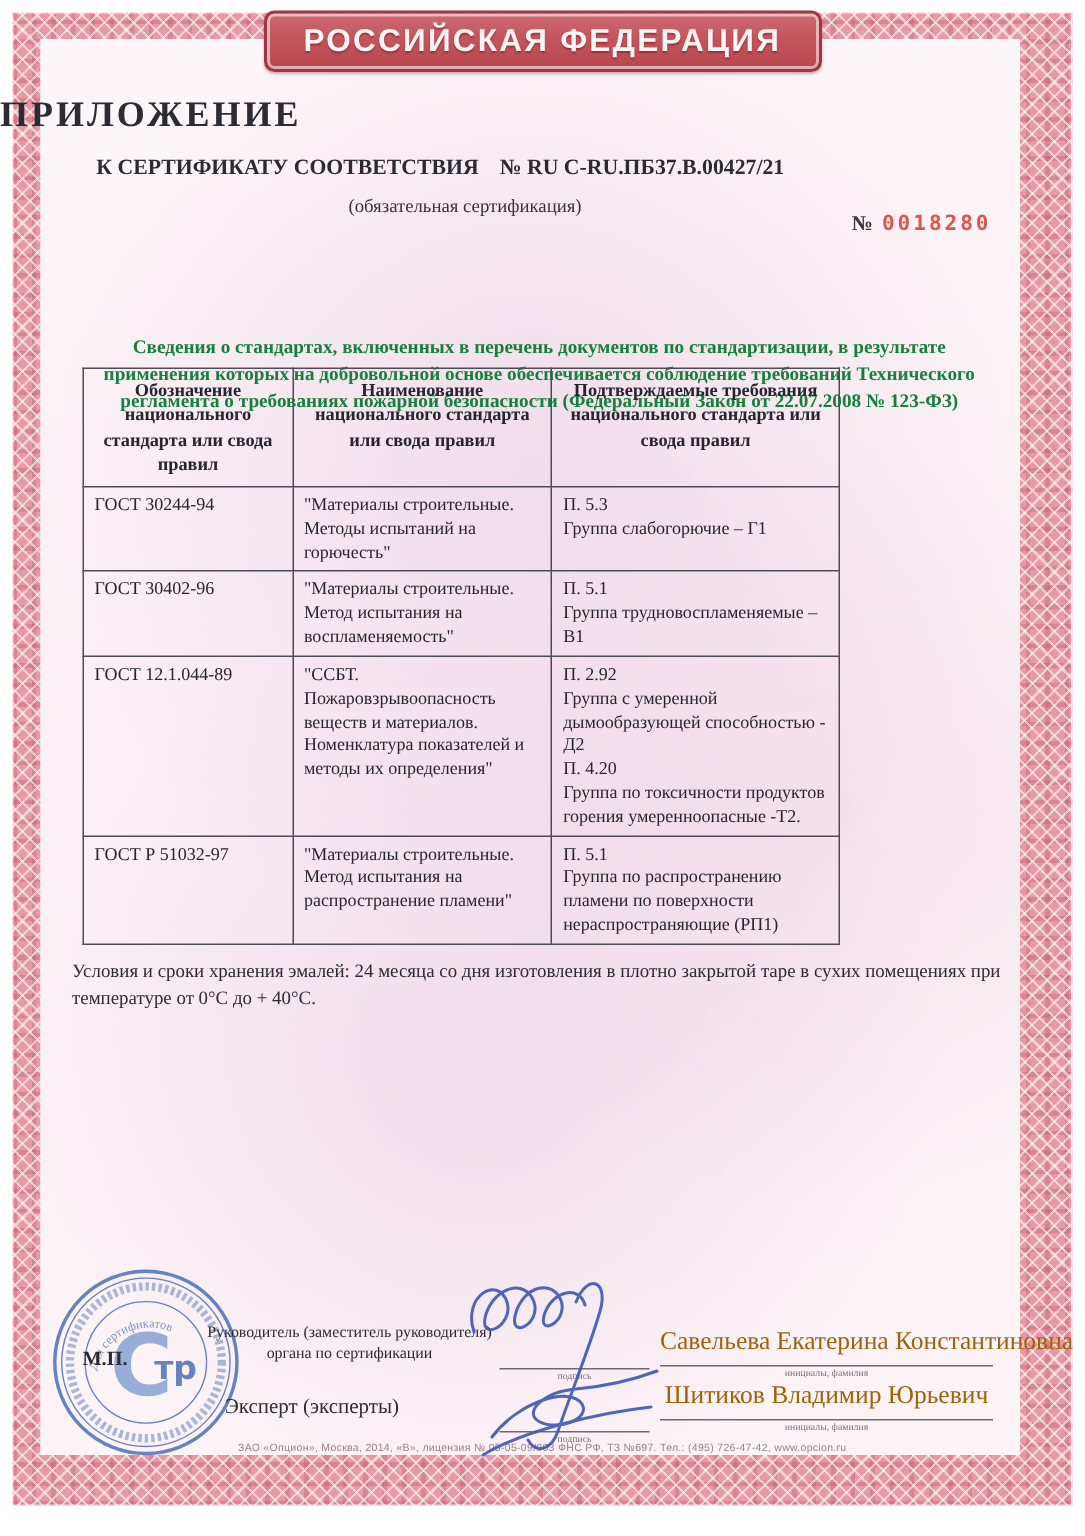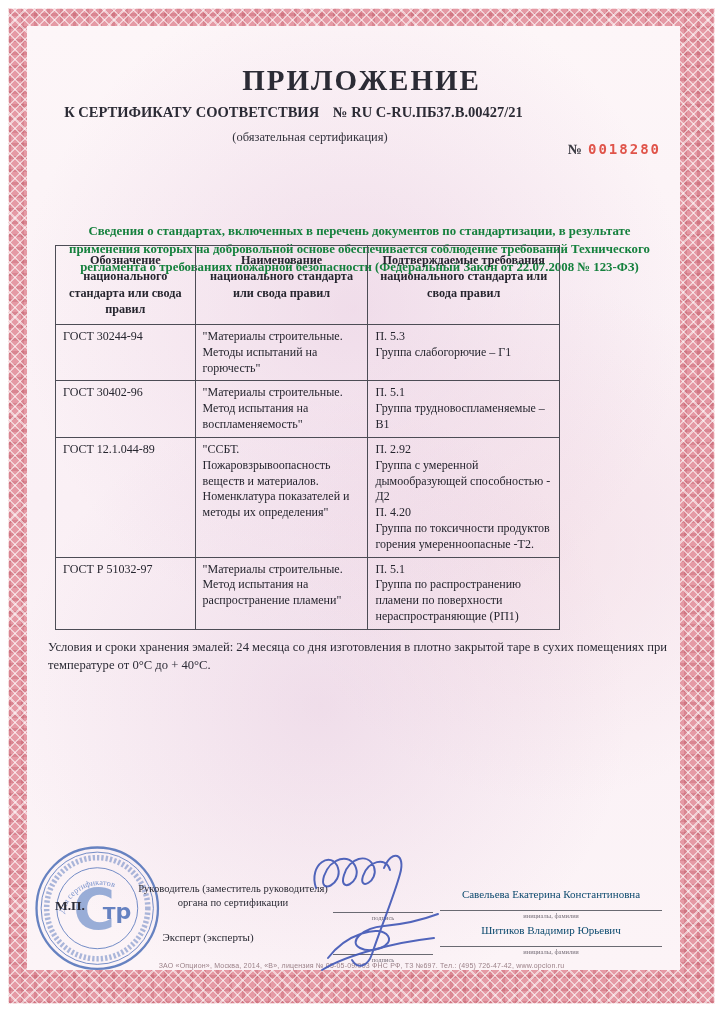--- a/index.html
+++ b/index.html
@@ -23,22 +23,22 @@
       radial-gradient(circle at 80% 55%, rgba(240,215,225,0.5) 0%, rgba(240,215,225,0) 35%),
       linear-gradient(180deg,#fdf6f8 0%, #faf0f5 50%, #fcf4f7 100%);}
   
   .banner{position:absolute;left:50%;top:7px;transform:translateX(-50%);
     width:368px;height:37px;border:2px solid #9e3740;border-radius:7px;
     background:linear-gradient(180deg,#cf6a71 0%, #c4555c 45%, #b8464e 100%);
     box-shadow: inset 0 0 0 2px rgba(255,255,255,0.55), 0 1px 2px rgba(120,30,40,0.35);
     display:flex;align-items:center;justify-content:center;}
   .banner span{color:#fdf5f4;font-family:"Liberation Sans",sans-serif;font-weight:bold;
     font-size:21px;letter-spacing:1.5px;text-shadow:0 1px 1px rgba(110,25,35,0.5);}
-  .title{position:absolute;left:0;width:723px;top:64px;text-align:center;
-    font-size:29px;font-weight:bold;letter-spacing:2px;color:#2b2b35;}
+  .title{position:absolute;left:0;width:723px;top:64px;
+    font-size:24px;font-weight:bold;letter-spacing:2px;color:#2b2b35;}
   .certline{position:absolute;left:0;width:587px;top:104px;text-align:center;
     font-size:14.5px;font-weight:bold;color:#2b2b35;}
   .certline .num{margin-left:14px;}
   .certtype{position:absolute;left:160px;width:300px;top:130px;text-align:center;
     font-size:12.5px;color:#33333d;}
   .formno{position:absolute;right:62px;top:141px;font-size:14px;}
   .formno .nsign{font-weight:bold;color:#3a3a42;margin-right:6px;}
   .formno .digits{font-family:"DejaVu Sans Mono",monospace;font-weight:bold;
     color:#e0544a;letter-spacing:2px;font-size:14px;}
   .intro{position:absolute;left:59px;width:601px;top:174px;text-align:center;
@@ -49,39 +49,42 @@
   table.std th{font-weight:bold;text-align:center;font-size:12.2px;line-height:1.35;padding:6px 8px;}
   table.std td{line-height:1.32;margin-left:36px;}
   .preline{white-space:pre-line;}
   .note{position:absolute;left:48px;width:620px;top:638px;font-size:12.6px;line-height:1.45;color:#2b2b35;}
   
   .stamp{position:absolute;left:28px;top:842px;width:144px;height:138px;opacity:0.85;}
   .mp{position:absolute;left:55px;top:898px;font-size:13.5px;font-weight:bold;color:#2b2b35;z-index:3;}
   .role1{position:absolute;left:122px;top:882px;width:222px;text-align:center;
     font-size:10.6px;line-height:1.35;color:#2b2b35;z-index:3;}
   .role2{position:absolute;left:138px;top:931px;width:140px;text-align:center;
-    font-size:11px;color:#2b2b35;z-index:3;}
+    font-size:14px;color:#2b2b35;z-index:3;}
   .sigline{position:absolute;border-bottom:1px solid #6a6a72;text-align:center;}
   .sl1{left:333px;top:886px;width:100px;height:26px;}
   .sl2{left:333px;top:928px;width:100px;height:26px;}
   .nm1{left:440px;top:884px;width:222px;height:26px;}
   .nm2{left:440px;top:920px;width:222px;height:26px;}
   .sigline .cap{position:absolute;left:0;right:0;top:28px;font-size:6.5px;color:#77707a;text-align:center;}
-  .name{font-size:11px;color:#0c4a6e;white-space:nowrap;}
+  .name{font-size:17px;color:#a16207;white-space:nowrap;}
   .autograph{position:absolute;left:288px;top:846px;width:170px;height:128px;z-index:4;}
   .fineprint{position:absolute;left:0;width:723px;top:962px;text-align:center;
     font-family:"Liberation Sans",sans-serif;font-size:7px;color:#9b8188;letter-spacing:0.2px;}
 </style>
 </head>
 <body>
 
 <div class="page">
   <div class="frame"></div>
   <div class="paper"></div>
 
+  <div class="banner">
+    <span>РОССИЙСКАЯ ФЕДЕРАЦИЯ</span>
+  </div>
 
   <div class="title">ПРИЛОЖЕНИЕ</div>
 
   <div class="certline">
     <span>К СЕРТИФИКАТУ СООТВЕТСТВИЯ</span><span class="num">№  RU C-RU.ПБ37.В.00427/21</span>
   </div>
 
   <div class="certtype">(обязательная сертификация)</div>
 
   <div class="formno">

